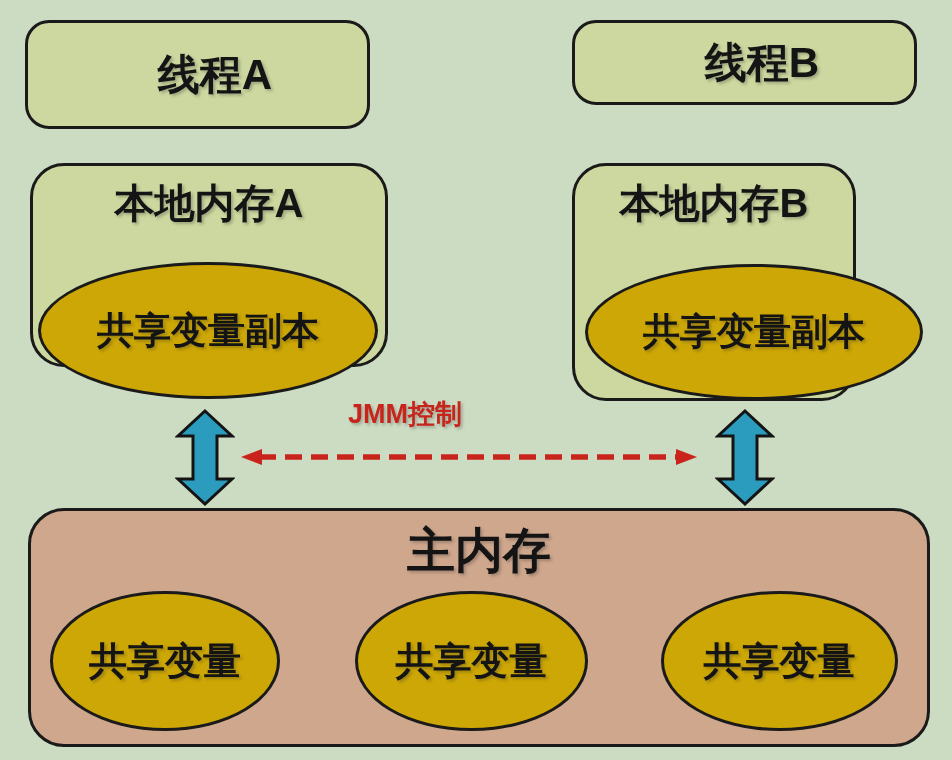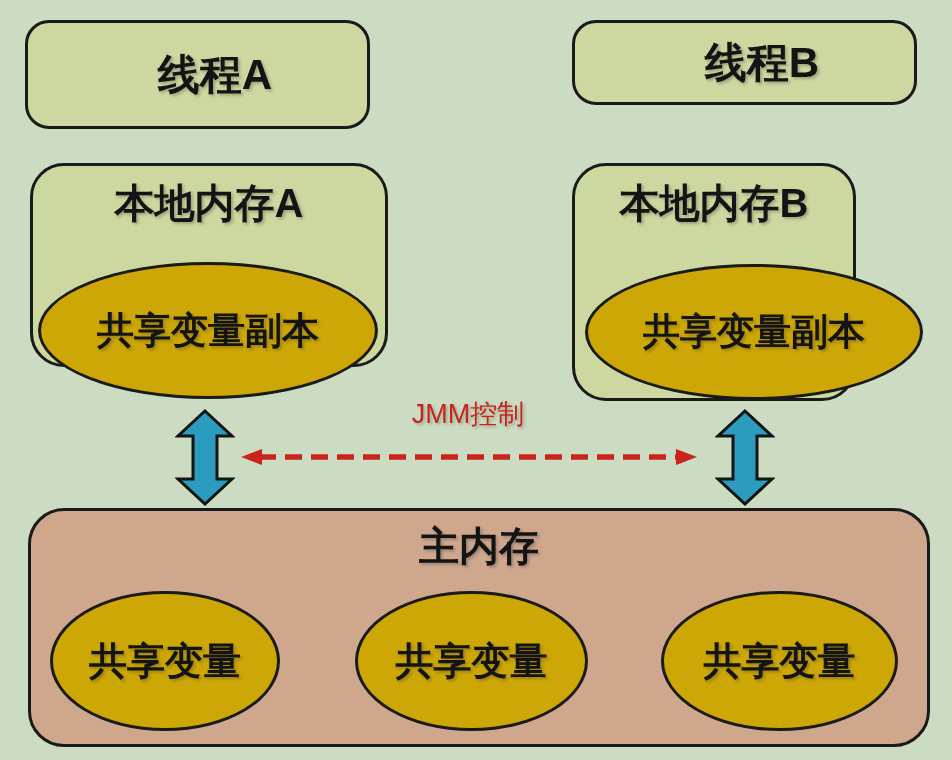--- a/index.html
+++ b/index.html
@@ -37,38 +37,38 @@
   }
   #copy-a { left:5px;  top:96px; width:340px; height:137px; }
   #copy-b { left:10px; top:98px; width:338px; height:136px; }
 
   #main-memory {
     left:28px; top:508px; width:902px; height:239px;
     border-radius:36px; background:#cfa78d;
   }
   .main-title {
     position:absolute; top:8px; left:0; right:0;
-    text-align:center; font-size:40px; font-weight:700;
+    text-align:center; font-size:48px; font-weight:700;
   }
   #var-1 { left:19px;  top:80px; width:230px; height:140px; font-size:38px; }
   #var-2 { left:324px; top:80px; width:233px; height:140px; font-size:38px; }
   #var-3 { left:630px; top:80px; width:237px; height:140px; font-size:38px; }
 
   .varrow { position:absolute; width:60px; height:97px; }
   #arrow-a { left:175px; top:409px; }
   #arrow-b { left:715px; top:409px; }
   .varrow polygon { fill:#2b9cbd; stroke:#141414; stroke-width:3; }
 
   #jmm-arrow { position:absolute; left:238px; top:446px; width:462px; height:22px; }
   #jmm-arrow line { stroke:#c8241c; stroke-width:5.5; stroke-dasharray:17 9; }
   #jmm-arrow polygon { fill:#c8241c; }
 
   #jmm-label {
     position:absolute; left:348px; top:396px; width:240px;
-    text-align:center; font-size:27px; font-weight:400;
+    font-size:27px; font-weight:700;
     color:#c8241c;
   }
   .soft { text-shadow:2px 2px 3px rgba(50,50,50,0.3); }
 </style>
 </head>
 <body>
 
 <div id="canvas">
 
   <div id="thread-a" class="node green-fill thread-box soft">线程A</div>

